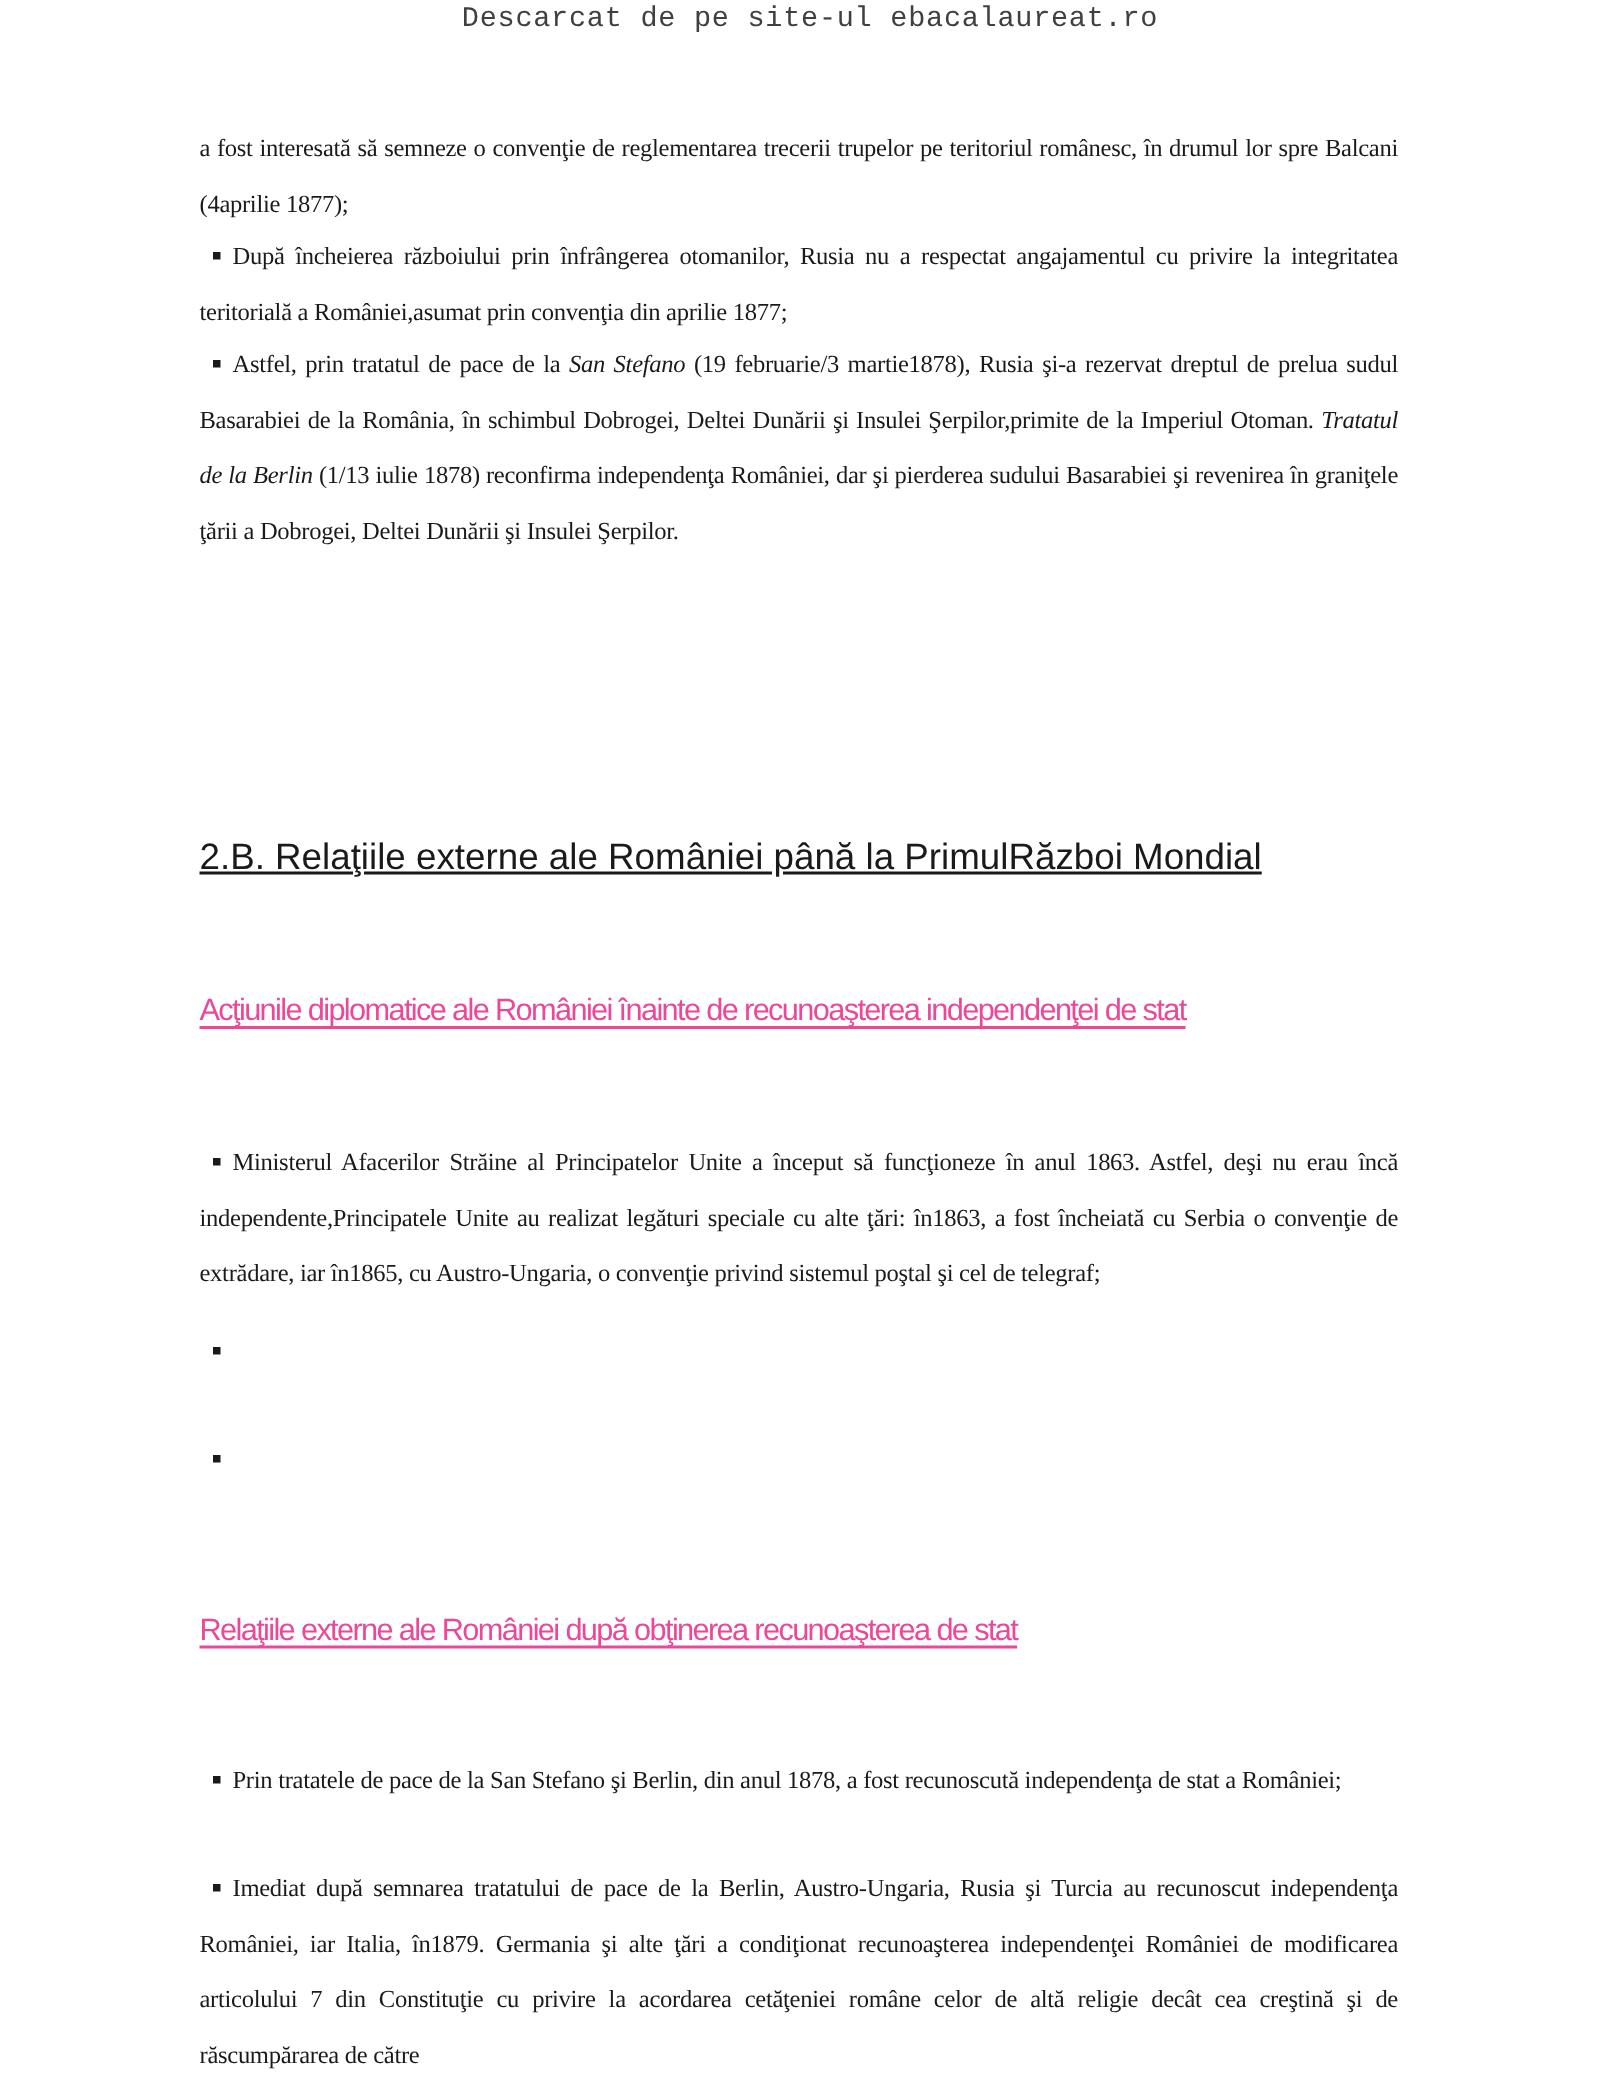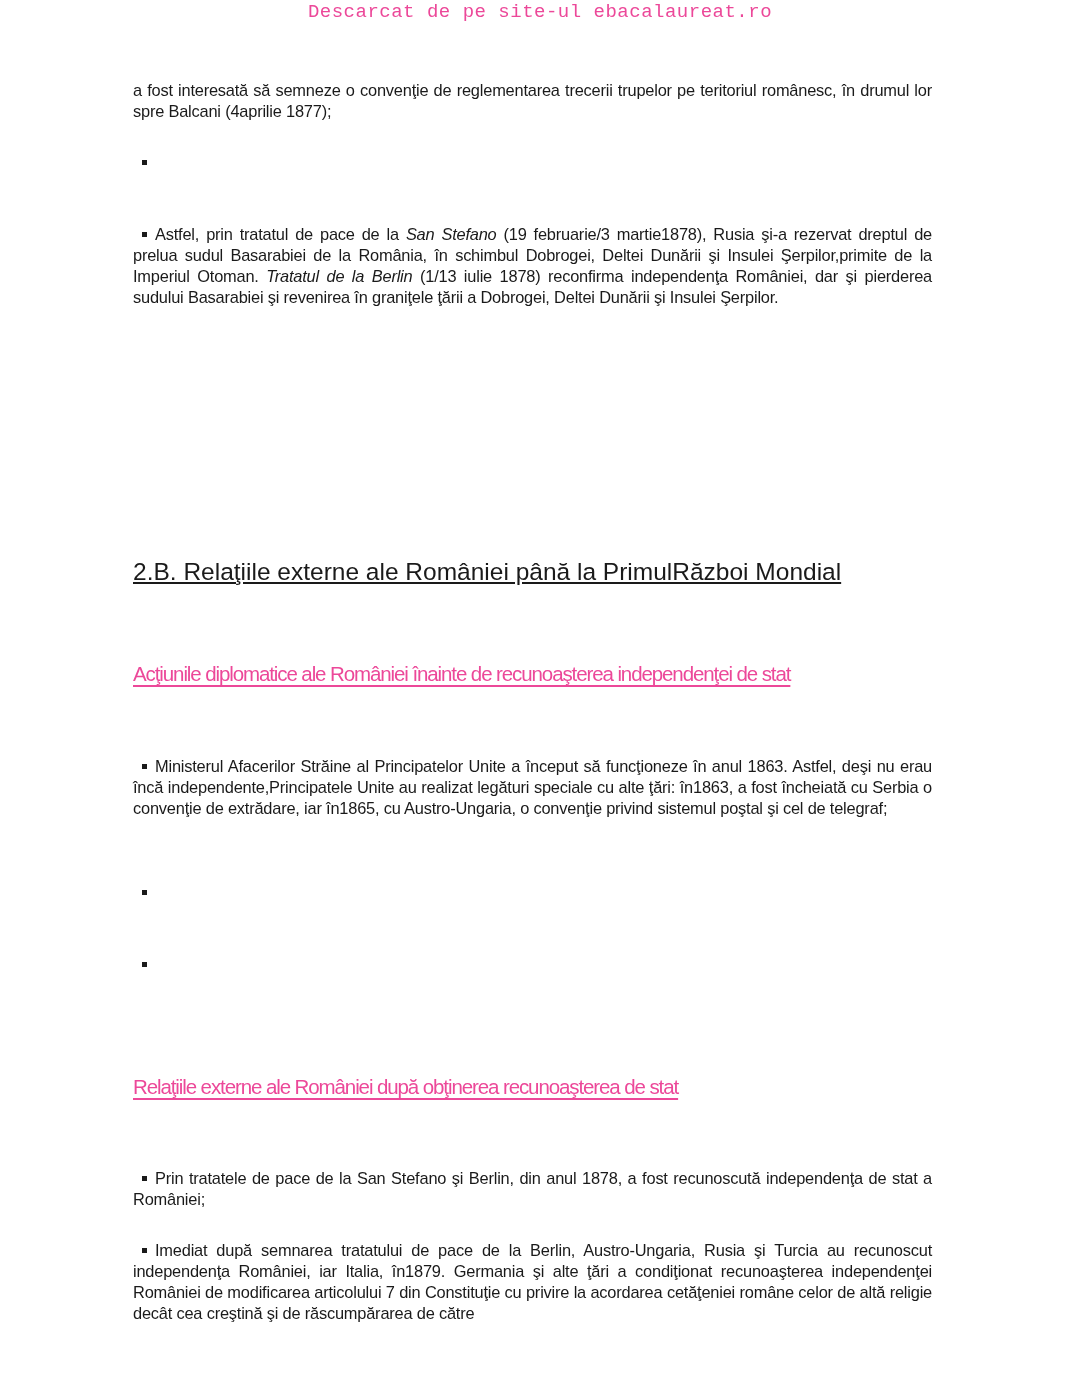--- a/index.html
+++ b/index.html
@@ -12,30 +12,30 @@
     font-family: "Liberation Sans", sans-serif;
   }
   .watermark {
     position: absolute;
     top: 1px;
     left: 0;
     width: 1080px;
     text-align: center;
     font-family: "Liberation Mono", monospace;
     font-size: 19px;
-    color: #ec4899;
+    color: #404040;
     letter-spacing: 0.5px;
   }
   .para {
     position: absolute;
     left: 133px;
     width: 799px;
-    font-family: Liberation Sans, sans-serif;
+    font-family: Liberation Serif, serif;
     font-size: 16.4px;
-    line-height: 21px;
+    line-height: 37px;
     text-align: justify;
     letter-spacing: -0.2px;
     margin: 0;
   }
   .para .bullet {
     display: inline-block;
     width: 5px;
     height: 5px;
     background: #1a1a1a;
     margin: 0 8px 3px 9px;
@@ -69,21 +69,21 @@
     white-space: nowrap;
   }
 </style>
 </head>
 <body>
 
 <div class="watermark">Descarcat de pe site-ul ebacalaureat.ro</div>
 
 <p class="para" style="top:80px;">a fost interesată să semneze o convenţie de reglementarea trecerii trupelor pe teritoriul românesc, în drumul lor spre Balcani (4aprilie 1877);</p>
 
-<p class="para" style="top:152px;"><span class="bullet"></span></p>
+<p class="para" style="top:152px;"><span class="bullet"></span><span>După încheierea războiului prin înfrângerea otomanilor, Rusia nu a respectat angajamentul cu privire la integritatea teritorială a României,asumat prin convenţia din aprilie 1877;</span></p>
 
 <p class="para" style="top:224px;"><span class="bullet"></span><span>Astfel, prin tratatul de pace de la </span><i>San Stefano</i><span> (19 februarie/3 martie1878), Rusia şi-a rezervat dreptul de prelua sudul Basarabiei de la România, în schimbul Dobrogei, Deltei Dunării şi Insulei Şerpilor,primite de la Imperiul Otoman. </span><i>Tratatul de la Berlin</i><span> (1/13 iulie 1878) reconfirma independenţa României, dar şi pierderea sudului Basarabiei şi revenirea în graniţele ţării a Dobrogei, Deltei Dunării şi Insulei Şerpilor.</span></p>
 
 <h2 class="h2">2.B. Relaţiile externe ale României până la PrimulRăzboi Mondial</h2>
 
 <h3 class="h3" style="top:662px;">Acţiunile diplomatice ale României înainte de recunoaşterea independenţei de stat</h3>
 
 <p class="para" style="top:756px;"><span class="bullet"></span><span>Ministerul Afacerilor Străine al Principatelor Unite a început să funcţioneze în anul 1863. Astfel, deşi nu erau încă independente,Principatele Unite au realizat legături speciale cu alte ţări: în1863, a fost încheiată cu Serbia o convenţie de extrădare, iar în1865, cu Austro-Ungaria, o convenţie privind sistemul poştal şi cel de telegraf;</span></p>
 
 <p class="para" style="top:882px;"><span class="bullet"></span></p>

